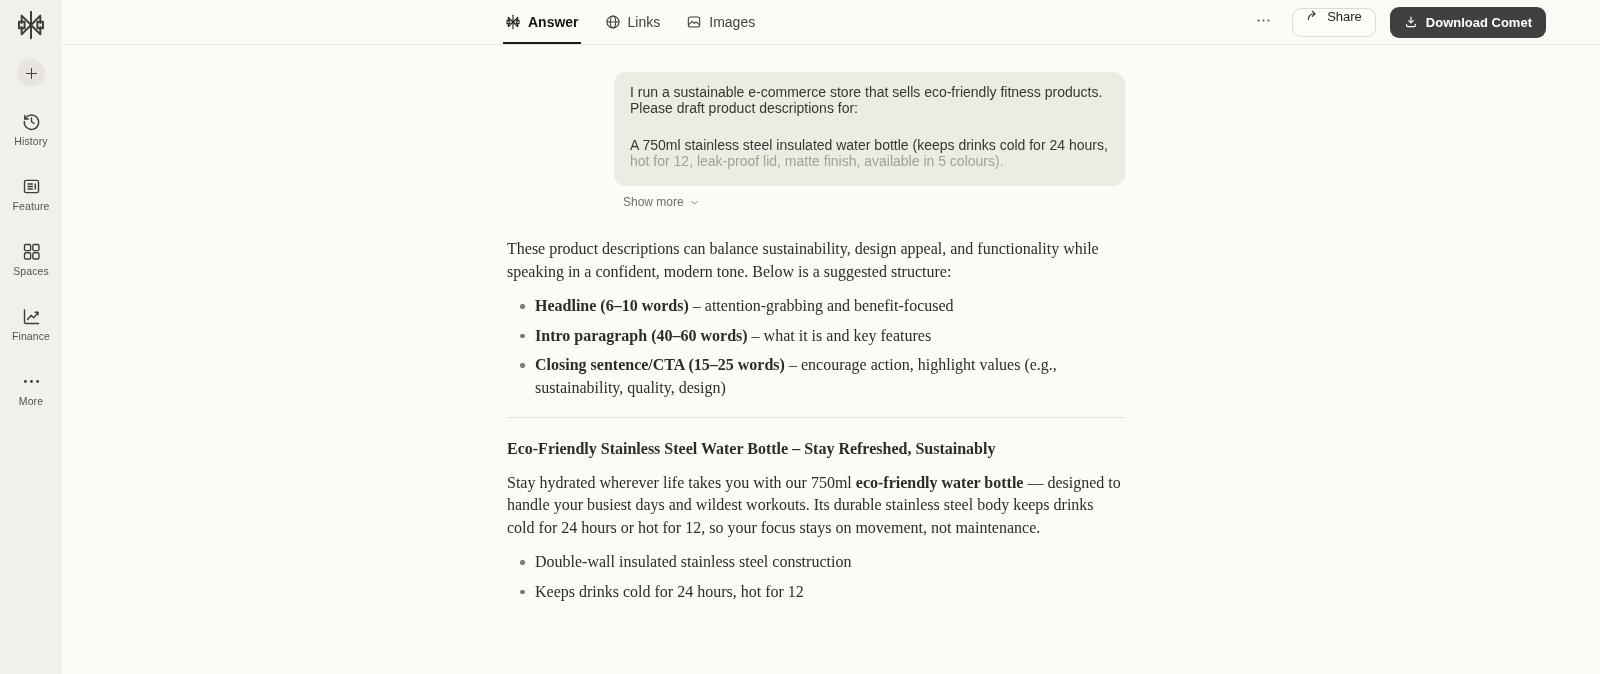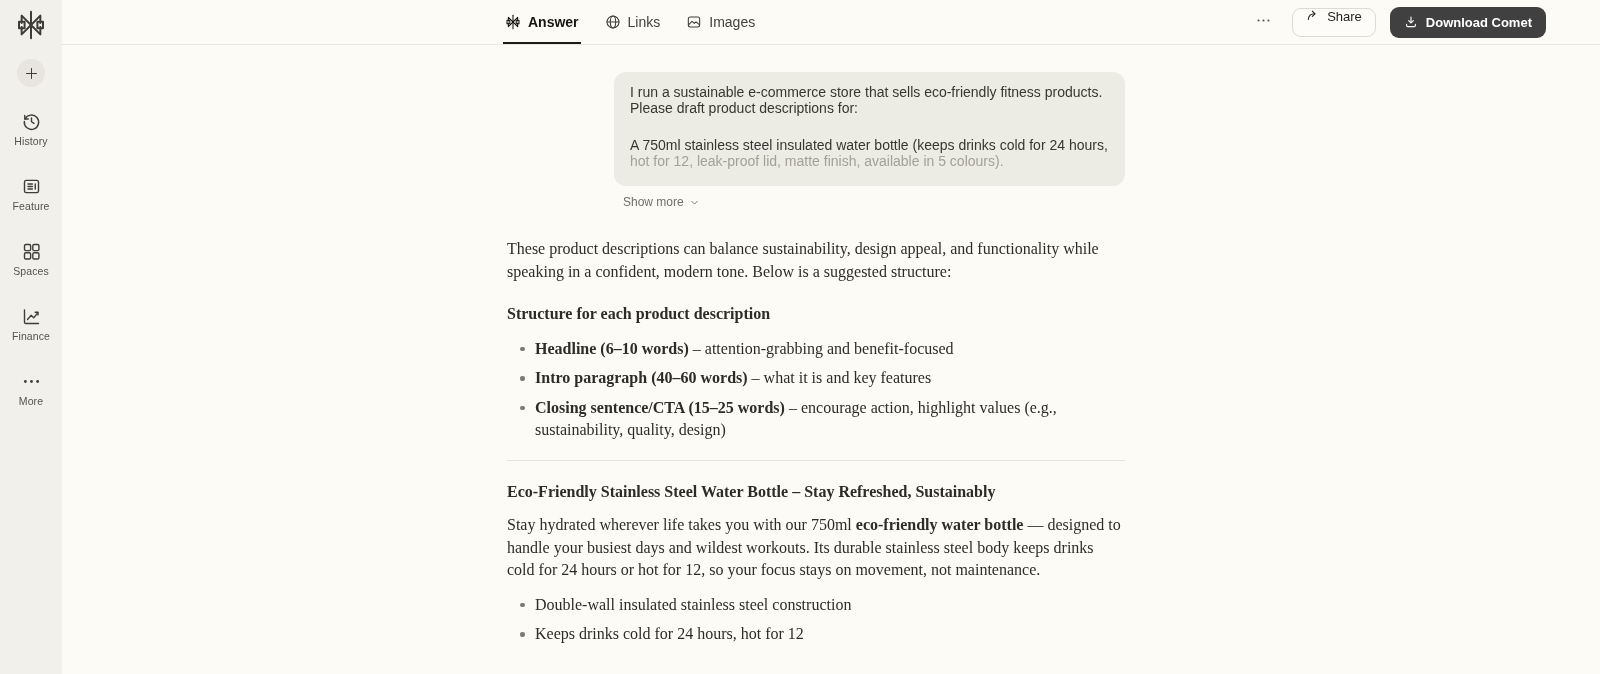--- a/index.html
+++ b/index.html
@@ -227,21 +227,20 @@
       <button class="show-more">
         <span>Show more</span>
         <svg width="11" height="11" viewBox="0 0 24 24" class="icon-stroke" style="stroke:#716F67;stroke-width:2">
           <path d="M6 9.5l6 6 6-6"></path>
         </svg>
       </button>
     </div>
 
     <div class="answer" id="answer-blocks">
         <div class="p-block"><span>These product descriptions can balance sustainability, design appeal, and functionality while speaking in a confident, modern tone. Below is a suggested structure:</span></div>
-        <div class="h-block"><strong>Structure for each product description</strong></div>
         <ul class="bullets">
           <li><strong>Headline (6–10 words)</strong><span> – attention-grabbing and benefit-focused</span></li>
           <li><strong>Intro paragraph (40–60 words)</strong><span> – what it is and key features</span></li>
           <li><strong>Closing sentence/CTA (15–25 words)</strong><span> – encourage action, highlight values (e.g., sustainability, quality, design)</span></li>
         </ul>
         <div class="divider"></div>
         <div class="h-block"><strong>Eco-Friendly Stainless Steel Water Bottle – Stay Refreshed, Sustainably</strong></div>
         <div class="p-block"><span>Stay hydrated wherever life takes you with our 750ml </span><strong>eco-friendly water bottle</strong><span> — designed to handle your busiest days and wildest workouts. Its durable stainless steel body keeps drinks cold for 24 hours or hot for 12, so your focus stays on movement, not maintenance.</span></div>
         <ul class="bullets">
           <li><span>Double-wall insulated stainless steel construction</span></li>

